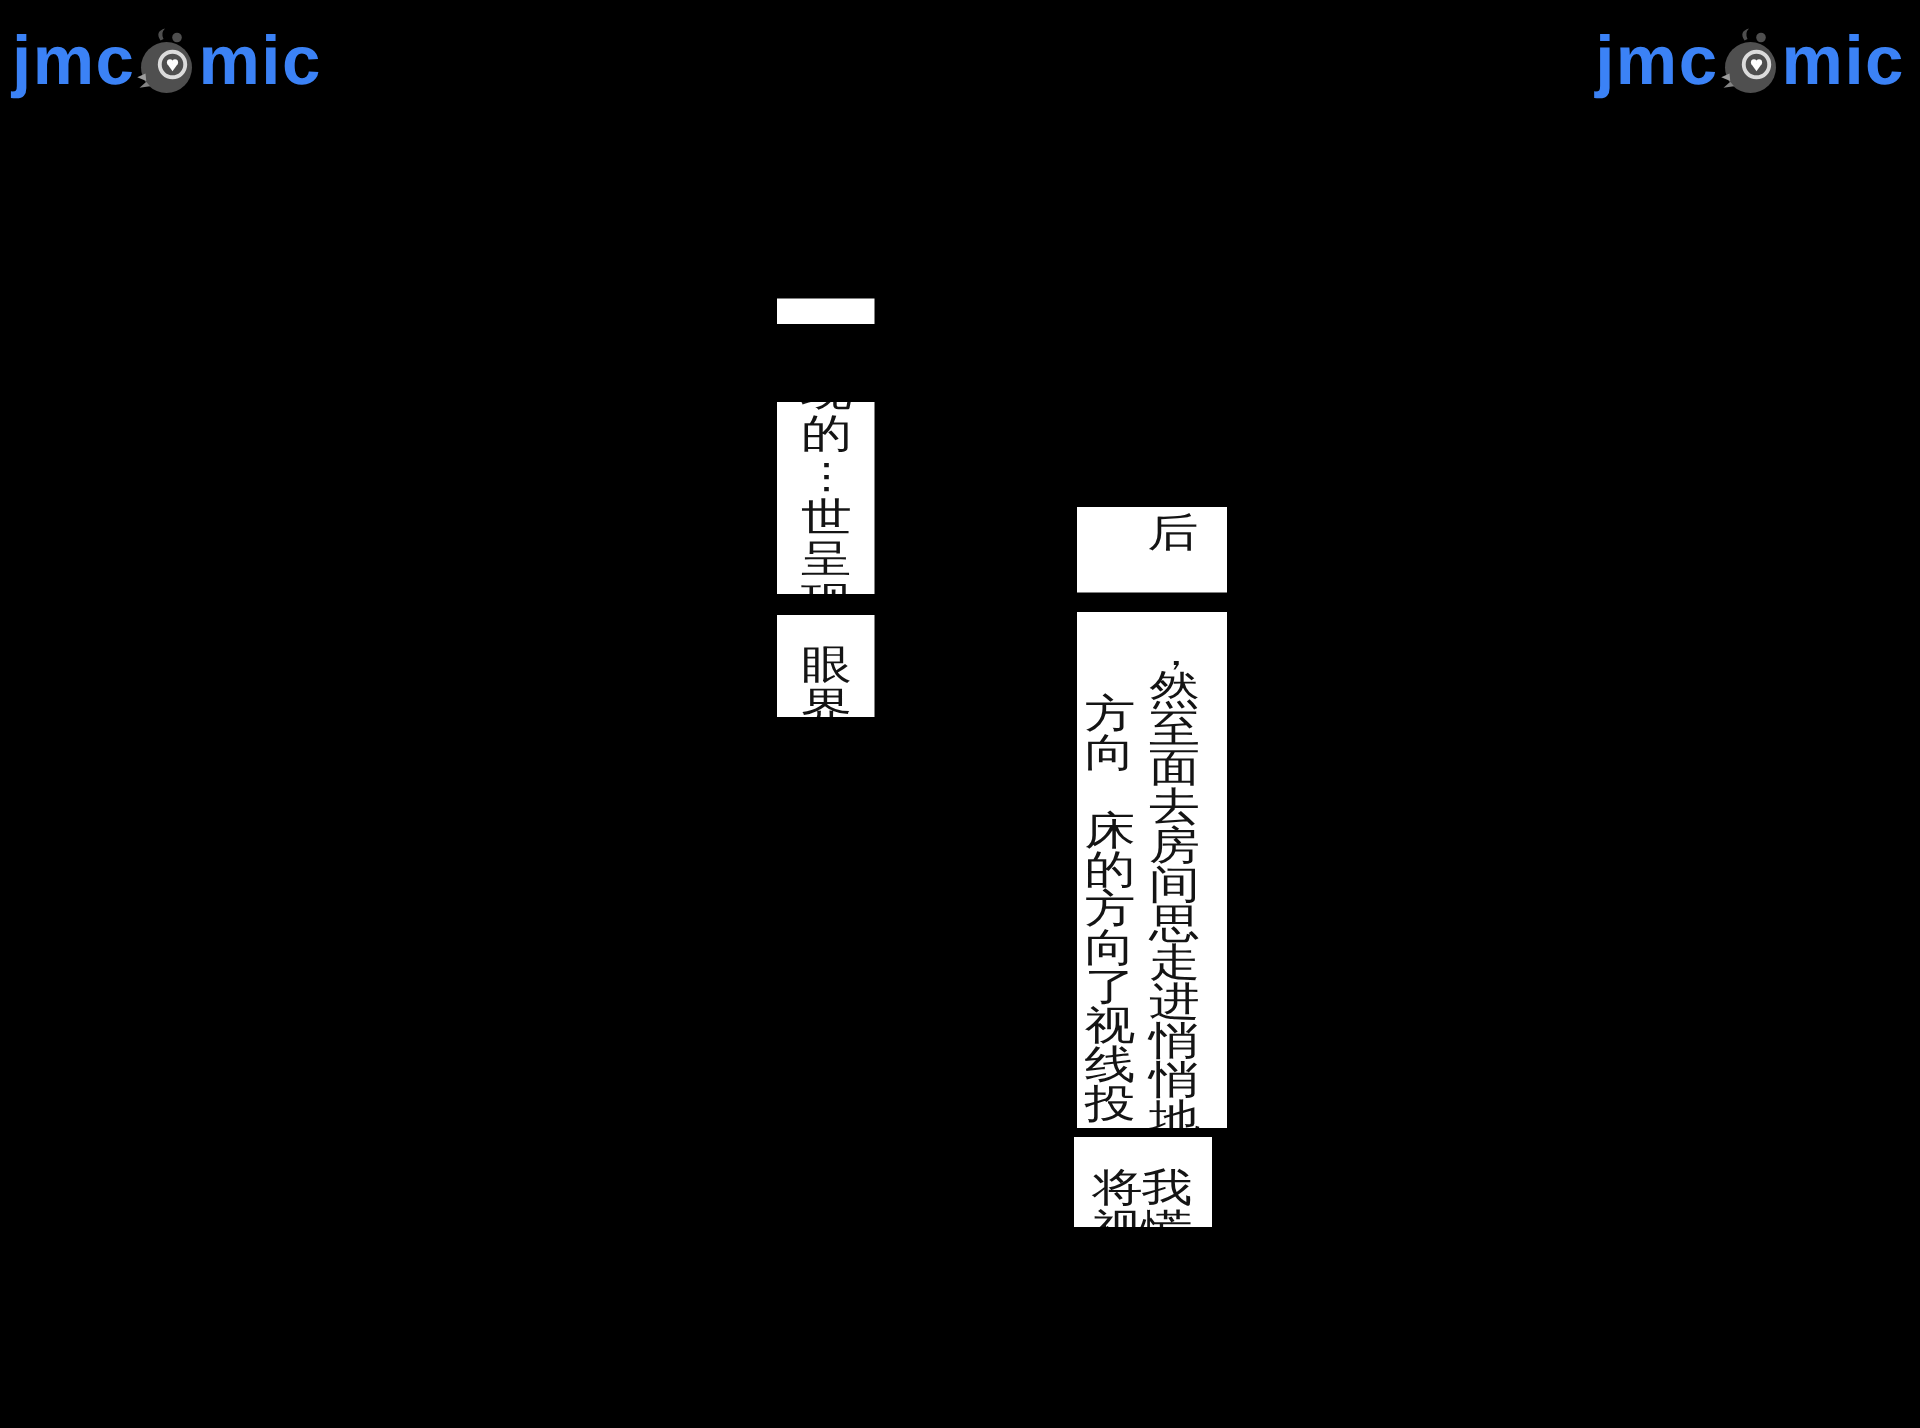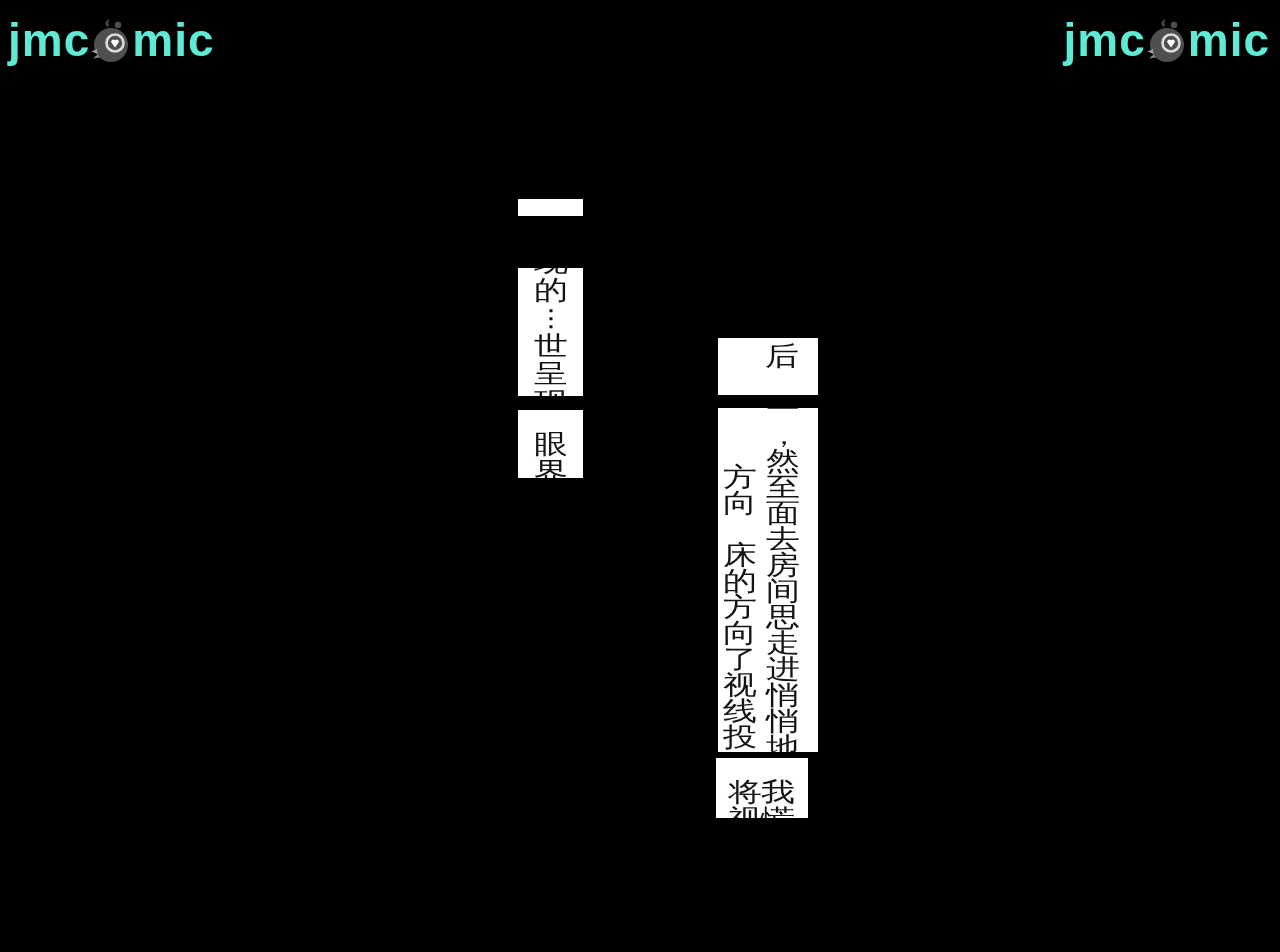--- a/index.html
+++ b/index.html
@@ -2,21 +2,21 @@
 <html><head>
 <meta charset="utf-8">
 <style>
   html,body{margin:0;padding:0;}
   body{background:#000;}
   #page{position:relative;width:1280px;height:952px;background:#000;overflow:hidden;
         font-family:"Liberation Sans",sans-serif;}
 
   
   .logo{position:absolute;top:16px;display:flex;align-items:center;
-        color:#5eead4;font-weight:bold;font-size:46px;letter-spacing:1px;
+        color:#3b82f6;font-weight:bold;font-size:46px;letter-spacing:1px;
         font-family:"Liberation Sans",sans-serif;user-select:none;}
   .logo-left{left:8px;}
   .logo-right{right:10px;}
   .logo .part{line-height:1;}
   .logo svg{display:block;margin:2px 1px 0 1px;}
 
   
   .bubble{position:absolute;background:#ffffff;overflow:hidden;}
   .bubble-a{left:518px;top:199px;width:65px;height:17px;}
   .bubble-b{left:518px;top:268px;width:65px;height:128px;}

